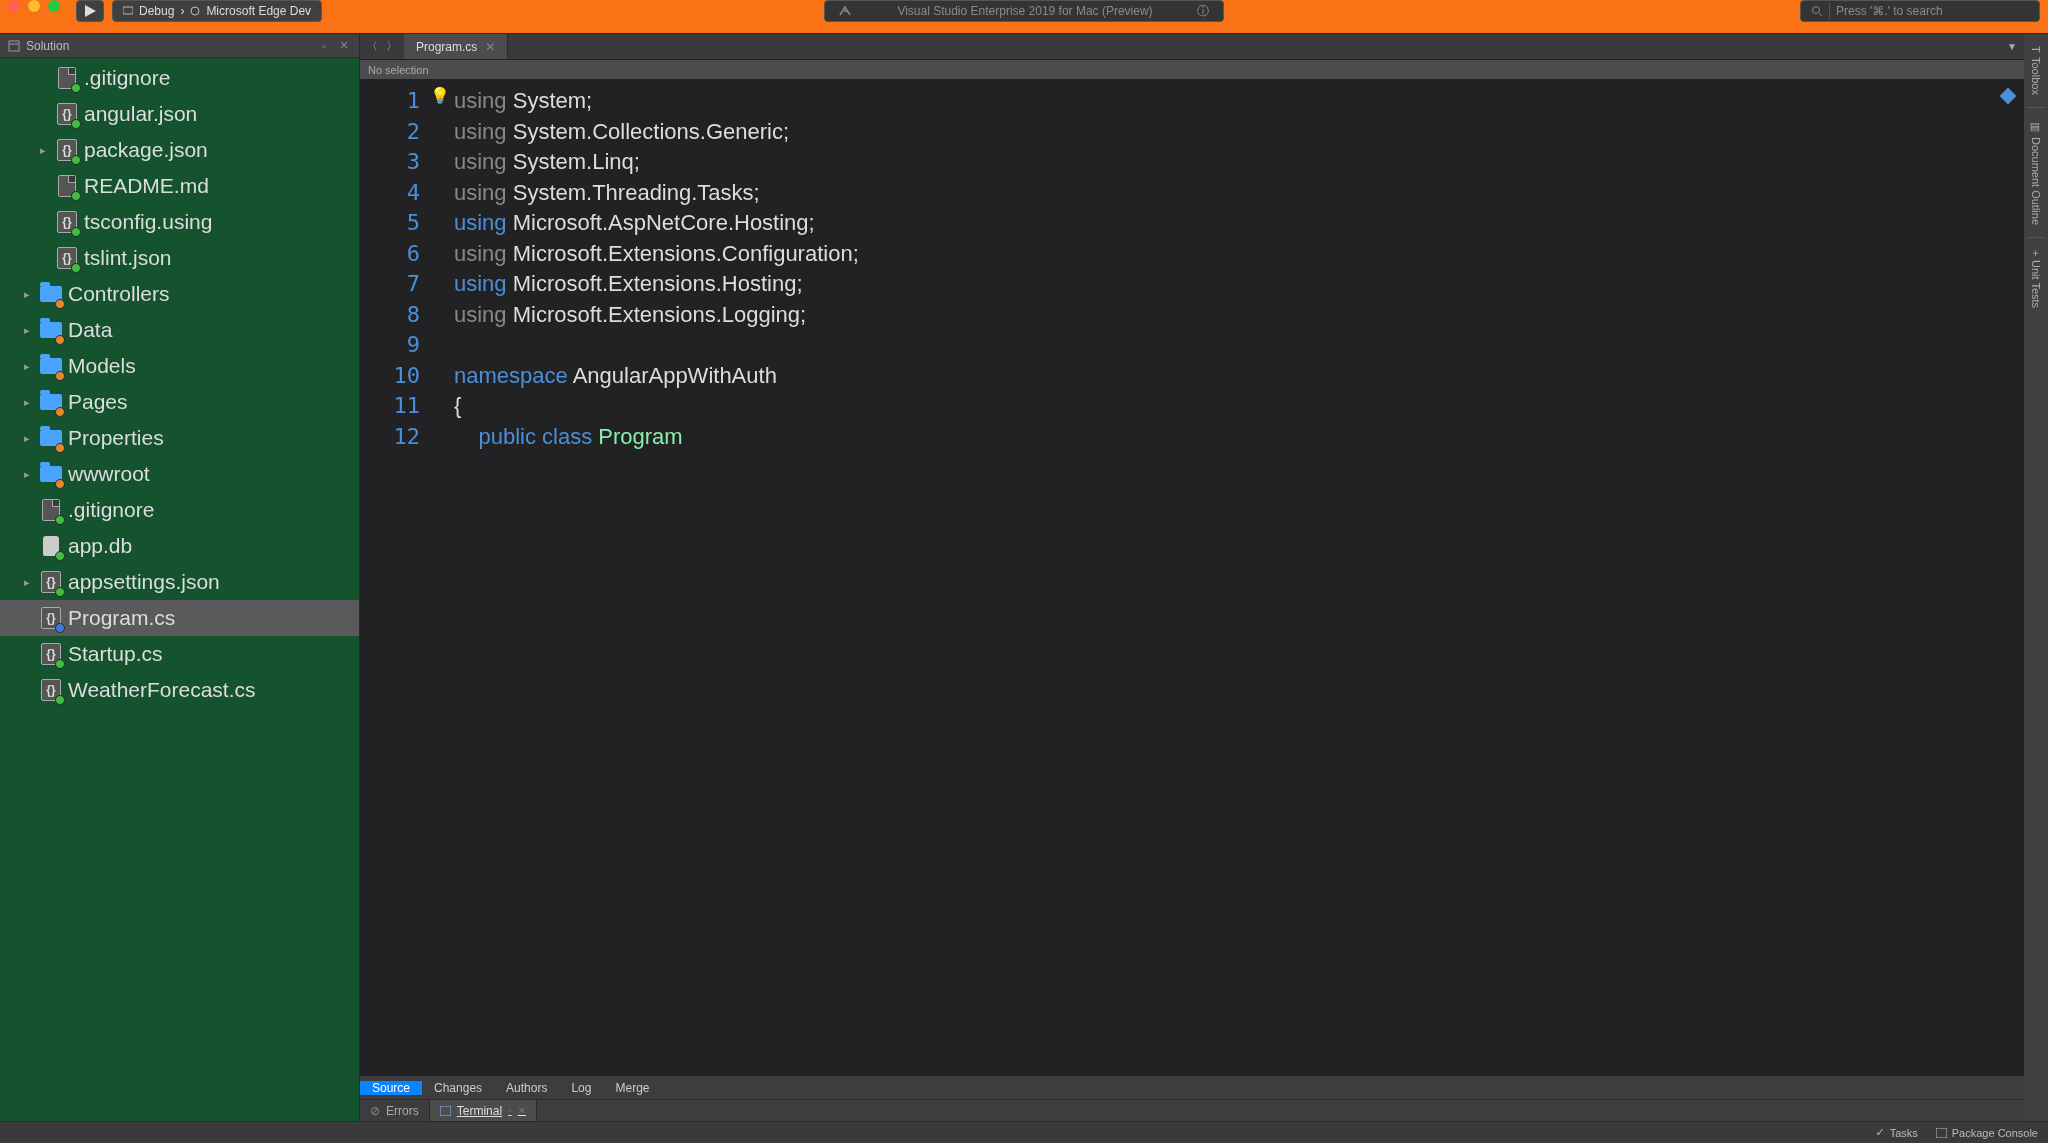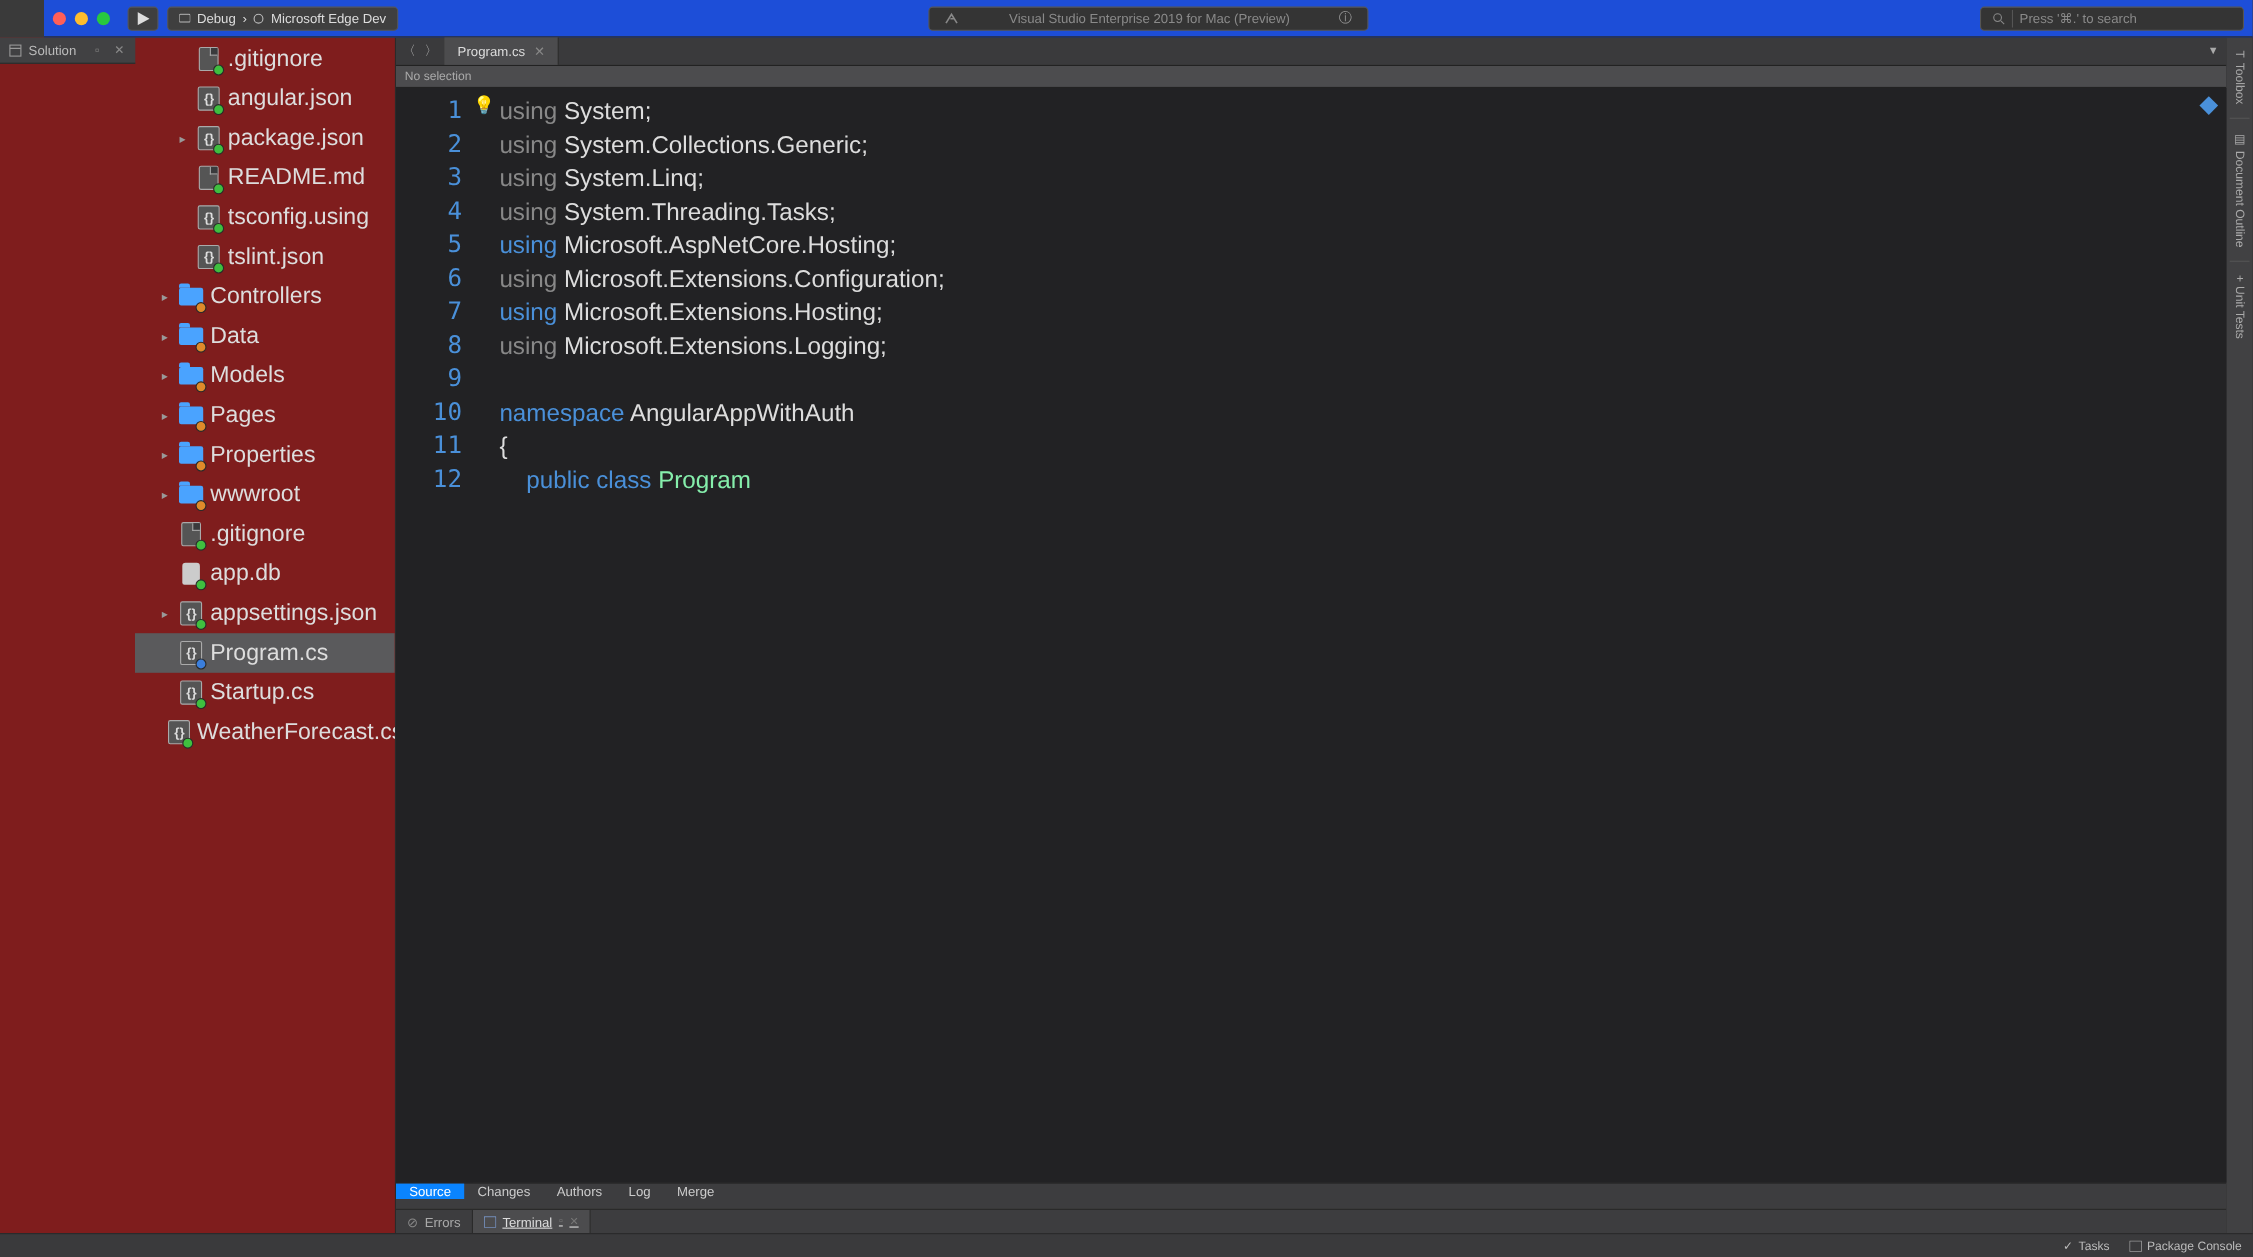--- a/index.html
+++ b/index.html
@@ -1,21 +1,21 @@
 <!DOCTYPE html>
 <html><head>
 <meta charset="utf-8">
 <style>
 * { margin: 0; padding: 0; box-sizing: border-box; font-family: -apple-system, "Helvetica Neue", Arial, sans-serif; }
 html, body { width: 100%; height: 100%; background: #3a3a3a; color: #ccc; overflow: hidden; }
 
 
 .toolbar {
-  height: 34px; background: #1d4ed8; display: flex; align-items: center;
-  padding: 0 8px; gap: 8px; border-bottom: 1px solid #2a2a2a; position: relative; margin-left: 40px;
+  height: 34px; background: #f97316; display: flex; align-items: flex-start;
+  padding: 0 8px; gap: 8px; border-bottom: 1px solid #2a2a2a; position: relative;
 }
 .traffic-lights { display: flex; gap: 8px; margin-right: 8px; }
 .traffic-light { width: 12px; height: 12px; border-radius: 50%; }
 .tl-red { background: #ff5f57; }
 .tl-yellow { background: #febc2e; }
 .tl-green { background: #28c840; }
 .run-btn {
   width: 28px; height: 22px; display: flex; align-items: center; justify-content: center;
   border: 1px solid #555; border-radius: 4px; background: #3f3f3f; cursor: pointer;
 }
@@ -35,21 +35,21 @@
   margin-left: auto; height: 22px; display: flex; align-items: center; padding: 0 10px;
   border: 1px solid #555; border-radius: 4px; background: #343434;
   font-size: 12px; color: #8a8a8a; gap: 6px; width: 240px;
 }
 .sep-v { width:1px; height:16px; background:#555; }
 
 
 .main { display: flex; height: calc(100% - 34px - 22px); }
 
 
-.solution-panel { width: 360px; background: #7f1d1d; border-right: 1px solid #2a2a2a; display: flex; }
+.solution-panel { width: 360px; background: #14532d; border-right: 1px solid #2a2a2a; display: flex; flex-direction: column; }
 .panel-header {
   height: 24px; display: flex; align-items: center; padding: 0 8px;
   background: #414143; border-bottom: 1px solid #2a2a2a; font-size: 12px; color: #bbb; gap: 6px;
 }
 .panel-header .sp { flex: 1; }
 .panel-header .mini-btn { width:14px; height:14px; display:flex; align-items:center; justify-content:center; cursor:pointer; color:#888; font-size:11px; }
 .tree { flex: 1; overflow-y: auto; padding-top: 2px; }
 .tree-item {
   height: 36px; display: flex; align-items: center; padding-left: 24px;
   font-size: 21px; color: #ddd; gap: 6px; cursor: pointer; position: relative;
@@ -93,21 +93,21 @@
 .gutter .ln { font-family: Menlo, Consolas, monospace; font-size:22px; color:#4a90d9; line-height:30.5px; }
 .hint-col { width:24px; padding-top:6px; }
 .hint-bulb { color:#d6a12b; font-size:16px; }
 .code-lines { flex:1; padding:6px 0; font-family: Menlo, Consolas, monospace; font-size:22px; line-height:30.5px; white-space:pre; color:#ddd; }
 .kw-using { color:#888; }
 .kw-blue { color:#4a90d9; }
 .kw-green { color:#86efac; }
 .cursor-mark { position:absolute; top:10px; right:10px; width:12px; height:12px; background:#4a90d9; transform:rotate(45deg); }
 
 
-.sc-tabs { height: 24px; background:#3d3d3f; display:flex; align-items:flex-start; border-top:1px solid #222; font-size:12px; }
+.sc-tabs { height: 24px; background:#3d3d3f; display:flex; align-items:center; border-top:1px solid #222; font-size:12px; }
 .sc-tab { padding:0 12px; display:flex; align-items:center; color:#ccc; cursor:pointer; }
 .sc-tab.active { background:#0a84ff; color:#fff; }
 
 
 .bottom-tabs { height: 22px; background:#3d3d3f; display:flex; align-items:stretch; border-top:1px solid #2a2a2a; font-size:12px; }
 .bt-tab { padding:0 10px; display:flex; align-items:center; gap:6px; color:#aaa; border-right:1px solid #2a2a2a; cursor:pointer; }
 .bt-tab.active { background:#4c4c4e; color:#ddd;text-decoration:underline; }
 .bt-tab .mini-btn { color:#777; font-size:10px; cursor:pointer; }
 
 .terminal {

